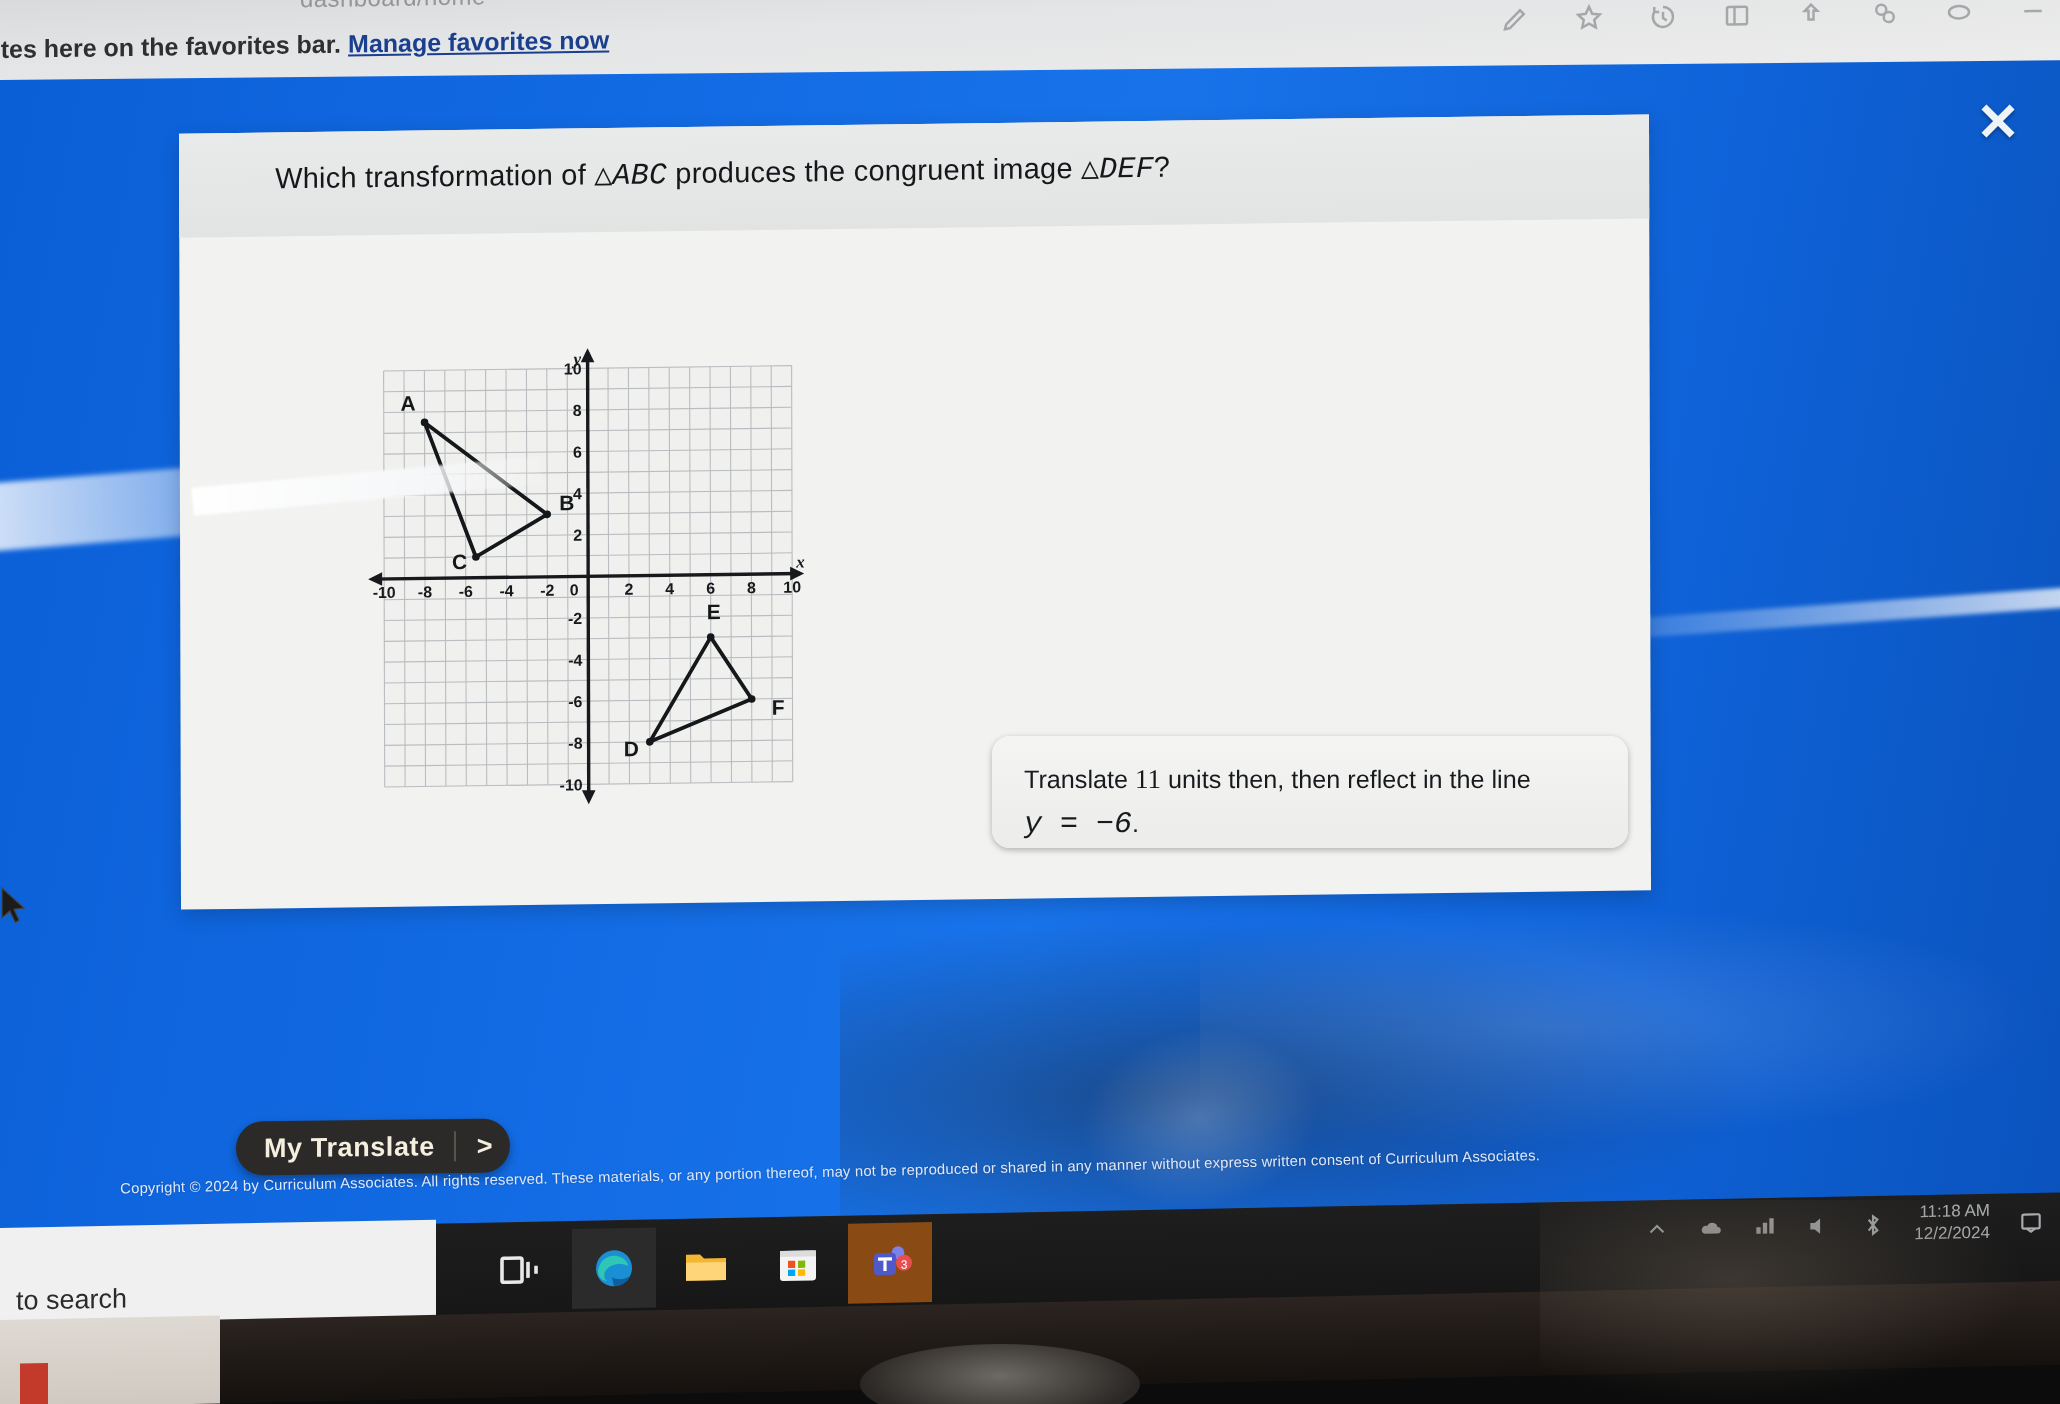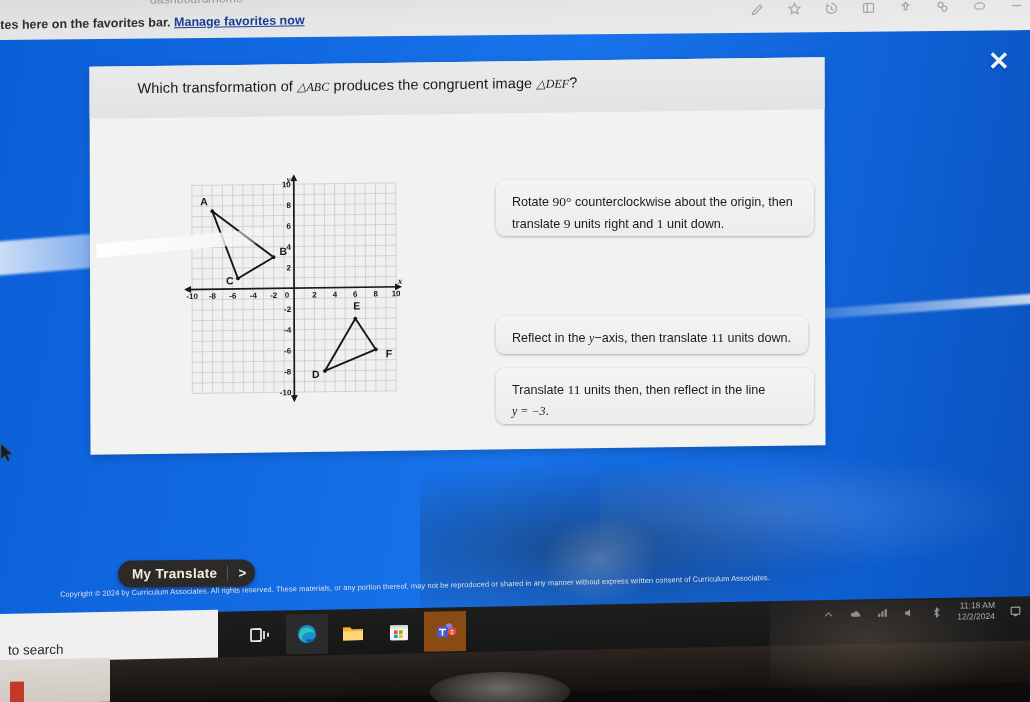--- a/index.html
+++ b/index.html
@@ -103,21 +103,21 @@
   }
   .q-head{
     position:absolute; left:0; top:0; width:735px; height:52px;
     background:linear-gradient(180deg,#e9eaea,#e2e3e3);
   }
   .q-title{
     position:absolute; left:48px; top:14px;
     font-size:14.5px; color:#15171a; letter-spacing:.1px;
     white-space:nowrap;
   }
-  .mathi{ font-family:Liberation Serif, serif; font-style:italic; font-size:12px; }
+  .mathi{ font-family:Liberation Mono, monospace; font-style:italic; font-size:15px; }
   .mathn{ font-family:"Liberation Serif", serif; font-size:15px; }
 
   
   .graph-wrap{
     position:absolute; left:88px; top:106px; width:234px; height:236px;
   }
   .graph-wrap svg{ display:block; }
 
   
   .opt{
@@ -392,33 +392,26 @@
           <circle cx="177.20000000000002" cy="149.2" r="1.9" fill="#15181b"></circle>
           <text x="175.20000000000002" y="140.2" font-size="10.5" font-weight="bold" font-family="Liberation Sans, sans-serif" fill="#15181b">E</text>
           <circle cx="197.6" cy="180.4" r="1.9" fill="#15181b"></circle>
           <text x="207.6" y="188.4" font-size="10.5" font-weight="bold" font-family="Liberation Sans, sans-serif" fill="#15181b">F</text>
         </svg>
     </div>
   </div>
 
   <div class="sheet-edge"></div>
 
-  <div class="opt opt-1">
-    <span>Rotate </span><span class="mathn">90°</span><span> counterclockwise about the origin, then</span><br>
-    <span>translate </span><span class="mathn">9</span><span> units right and </span><span class="mathn">1</span><span> unit down.</span>
-  </div>
-
-
-  <div class="opt opt-3">
-    <span>Reflect in the </span><span class="mathi">y</span><span>−axis, then translate </span><span class="mathn">11</span><span> units down.</span>
-  </div>
+
+
 
   <div class="opt opt-4">
     <span>Translate </span><span class="mathn">11</span><span> units then, then reflect in the line</span><br>
-    <span class="mathi">y = −3</span><span>.</span>
+    <span class="mathi">y = −6</span><span>.</span>
   </div>
 
   <div class="progress-btn">
     <span>My Translate</span>
     <span class="progress-arrow">&gt;</span>
   </div>
 
   <div class="copyright">Copyright © 2024 by Curriculum Associates. All rights reserved. These materials, or any portion thereof, may not be reproduced or shared in any manner without express written consent of Curriculum Associates.</div>
 
   <div class="taskbar">

